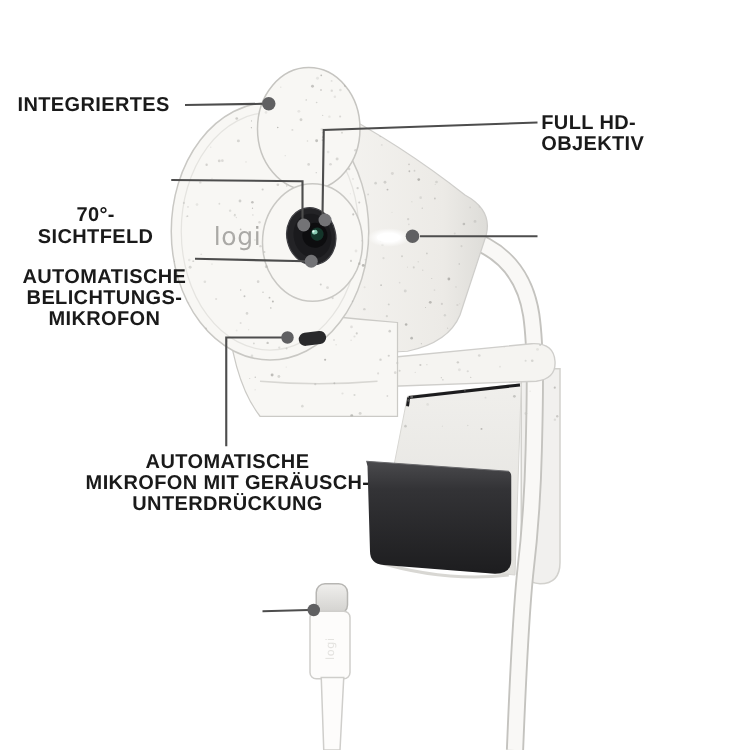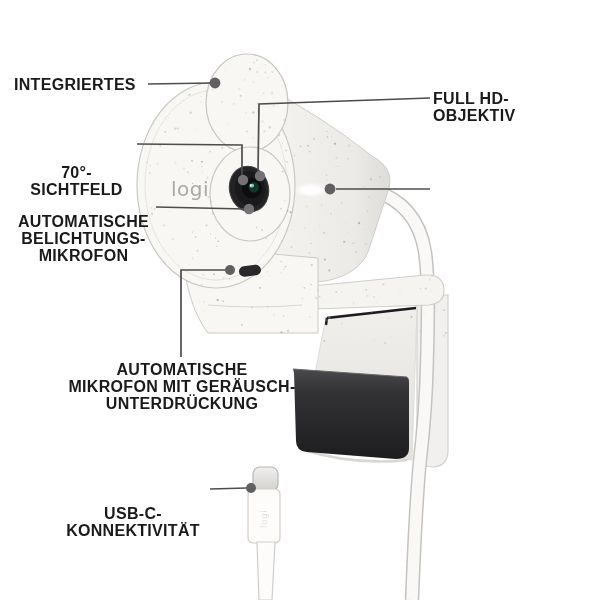--- a/index.html
+++ b/index.html
@@ -550,16 +550,14 @@
   <div class="callout-label al-right" style="left:20px;top:132px;width:113px;">70°-
 SICHTFELD</div>
   <div class="callout-label al-right" style="left:14px;top:181px;width:139px;">AUTOMATISCHE
 BELICHTUNGS-
 MIKROFON</div>
   <div class="callout-label" style="left:433px;top:90px;">FULL HD-
 OBJEKTIV</div>
   <div class="callout-label al-center" style="left:32px;top:361px;width:300px;">AUTOMATISCHE
 MIKROFON MIT GERÄUSCH-
 UNTERDRÜCKUNG</div>
-  <div class="callout-label al-right" style="left:58px;top:473px;width:150px;">USB-C-
-KONNEKTIVITÄT</div>
 
 </div>
 
 </body></html>

